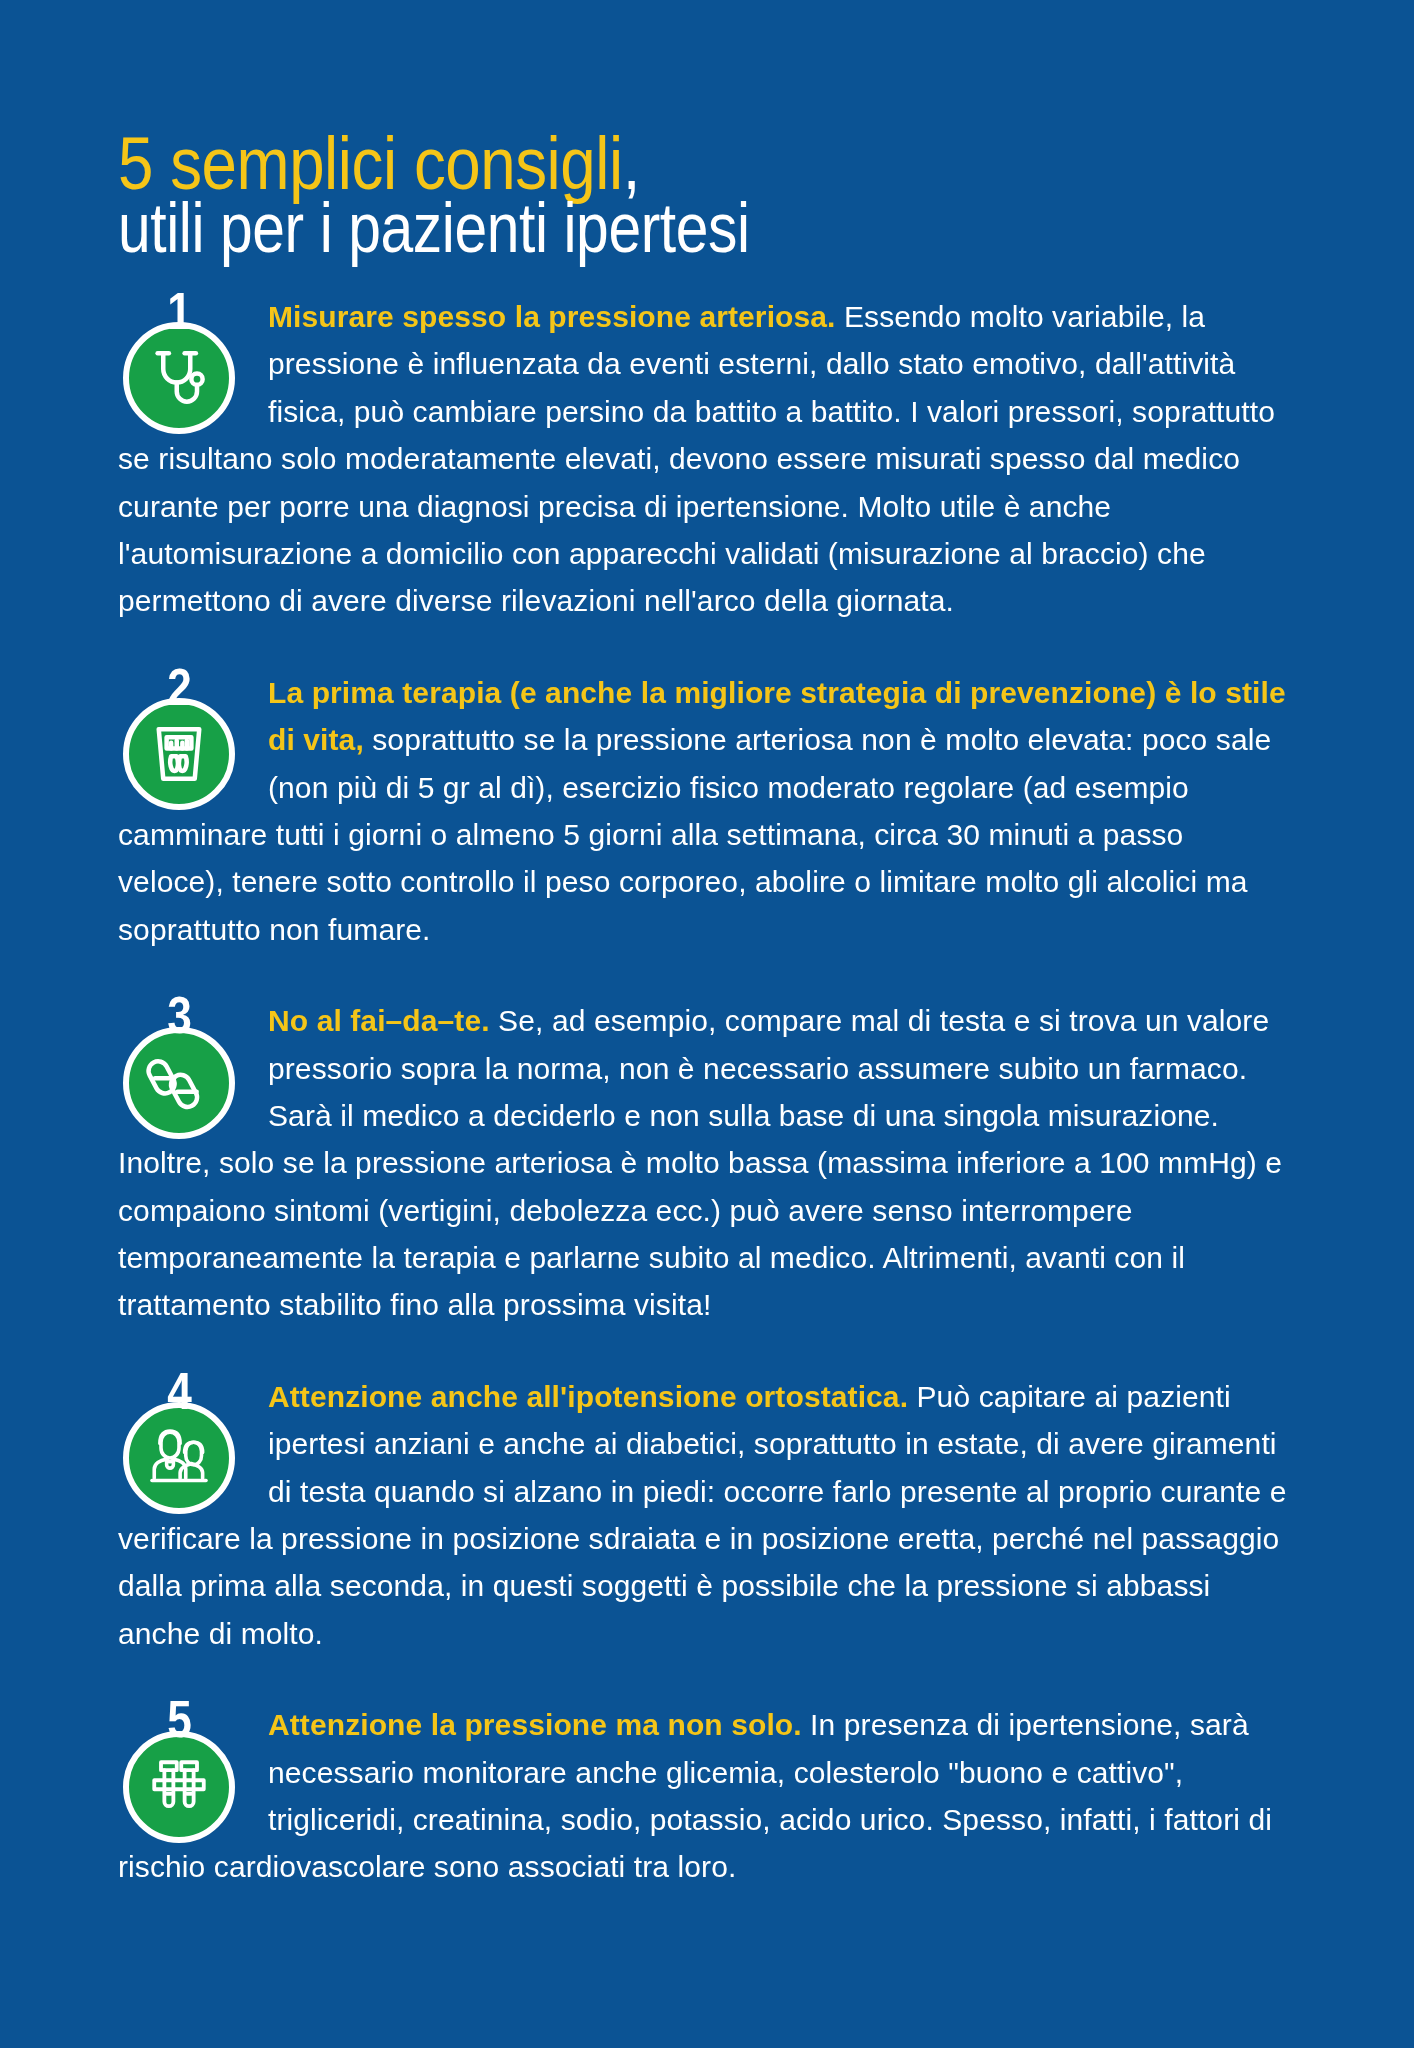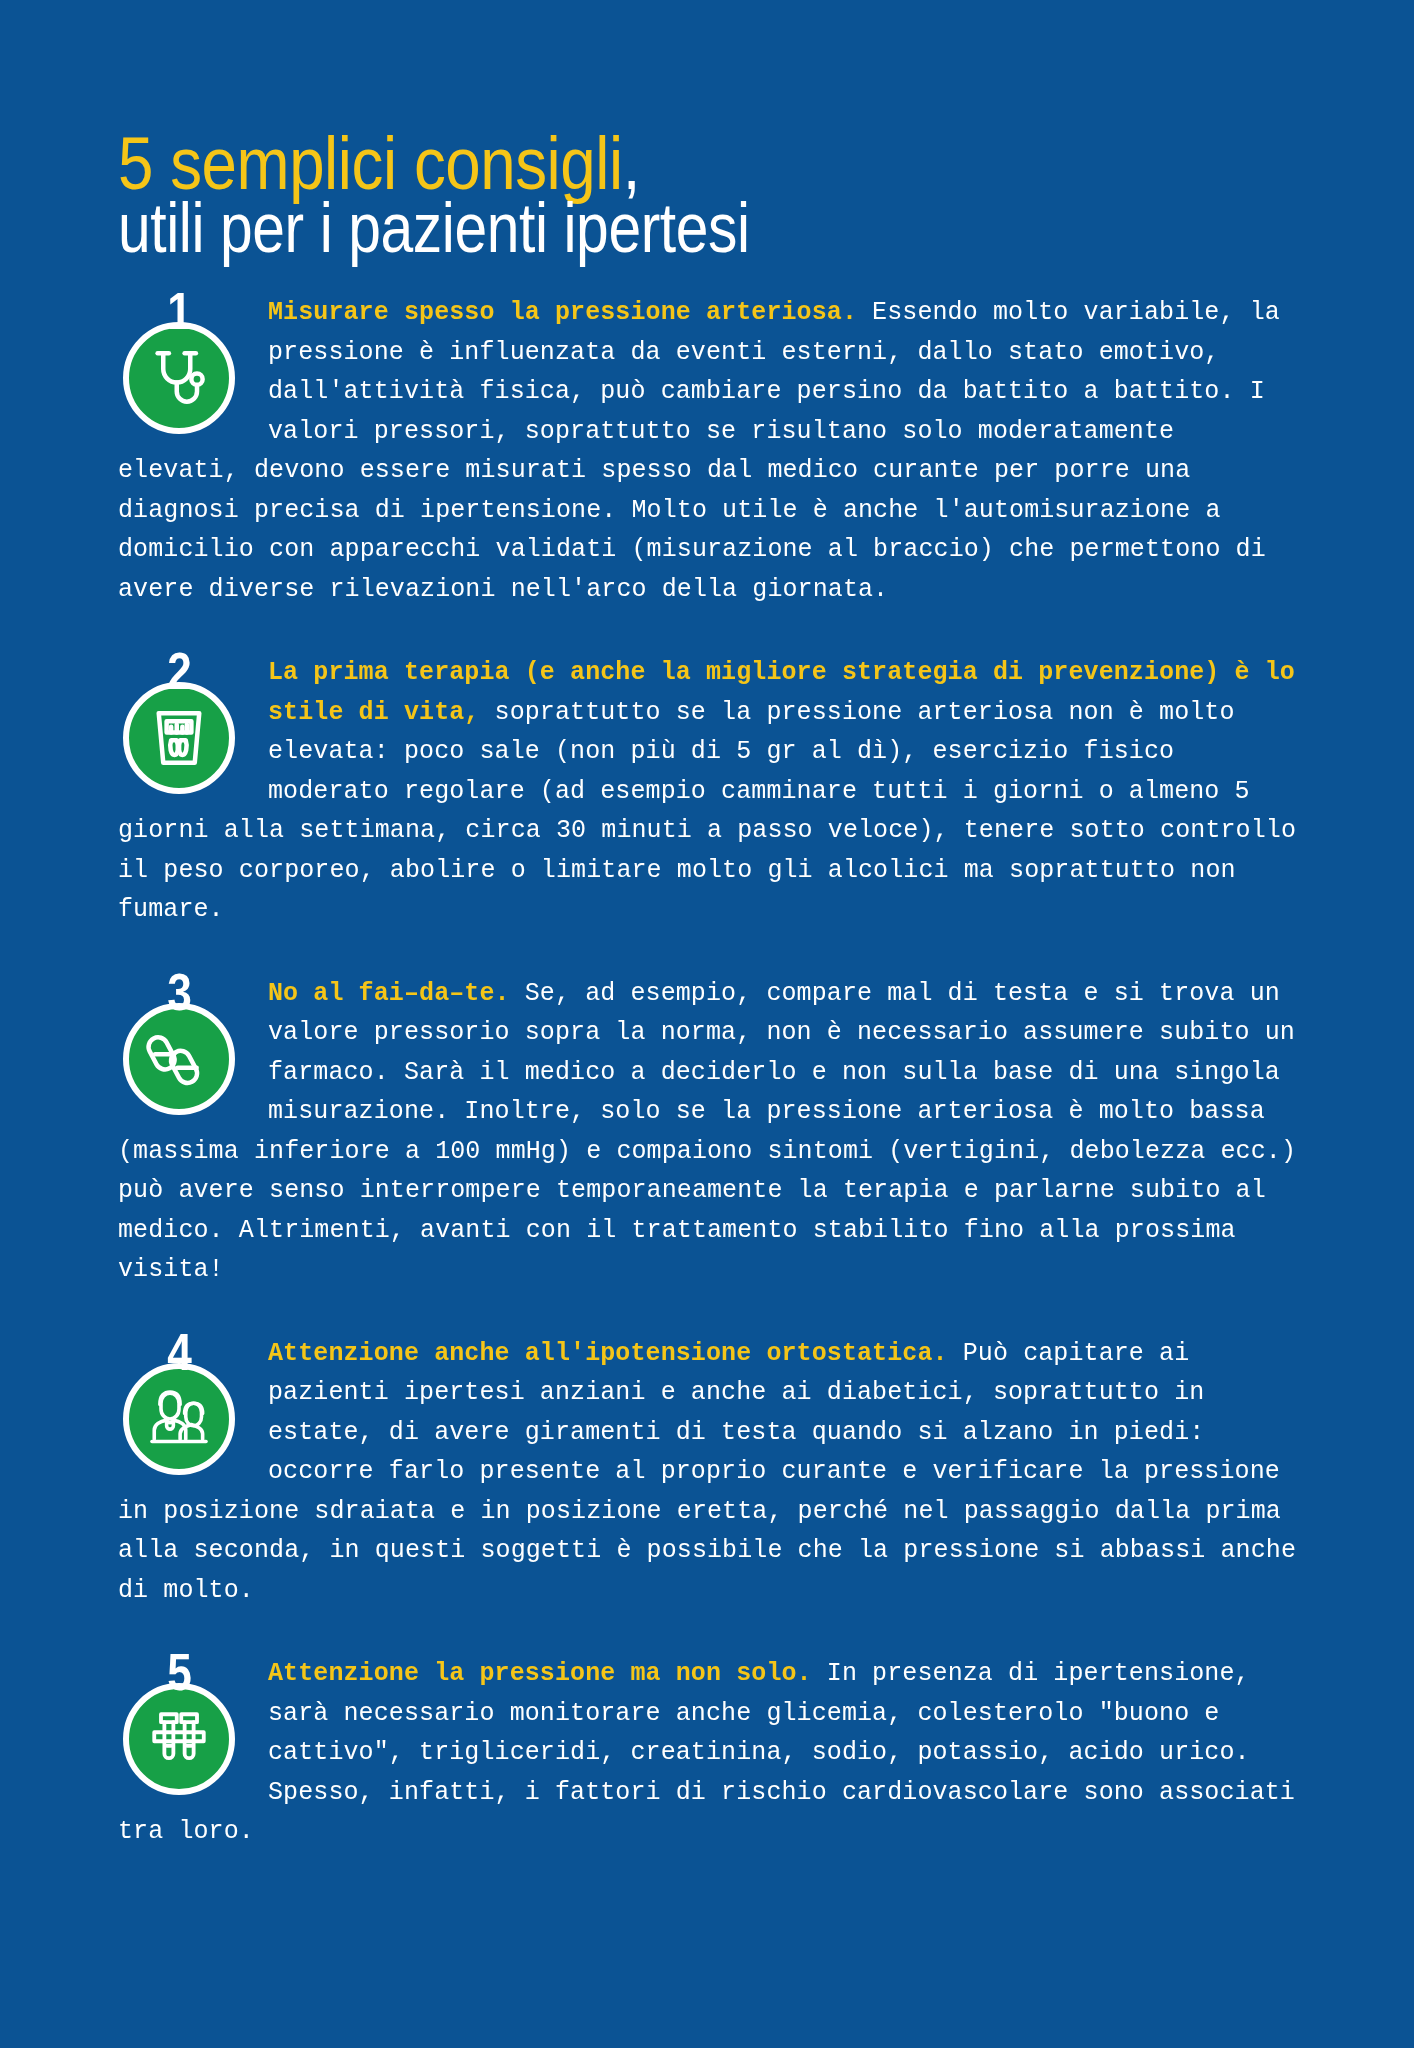--- a/index.html
+++ b/index.html
@@ -93,22 +93,22 @@
     align-items: center;
     justify-content: center;
   }
   .tip-circle svg {
     width: 72px;
     height: 72px;
     display: block;
   }
 
   .tip-text {
-    font-family: Liberation Mono, monospace;
-    font-size: 25px;
+    font-family: Liberation Sans, sans-serif;
+    font-size: 30px;
     line-height: 1.58;
     color: #ffffff;
     font-weight: 400;
     text-align: left;
     letter-spacing: 0.1px;
   }
   .tip-text .lead {
     color: #f5c518;
     font-weight: 700;
   }

